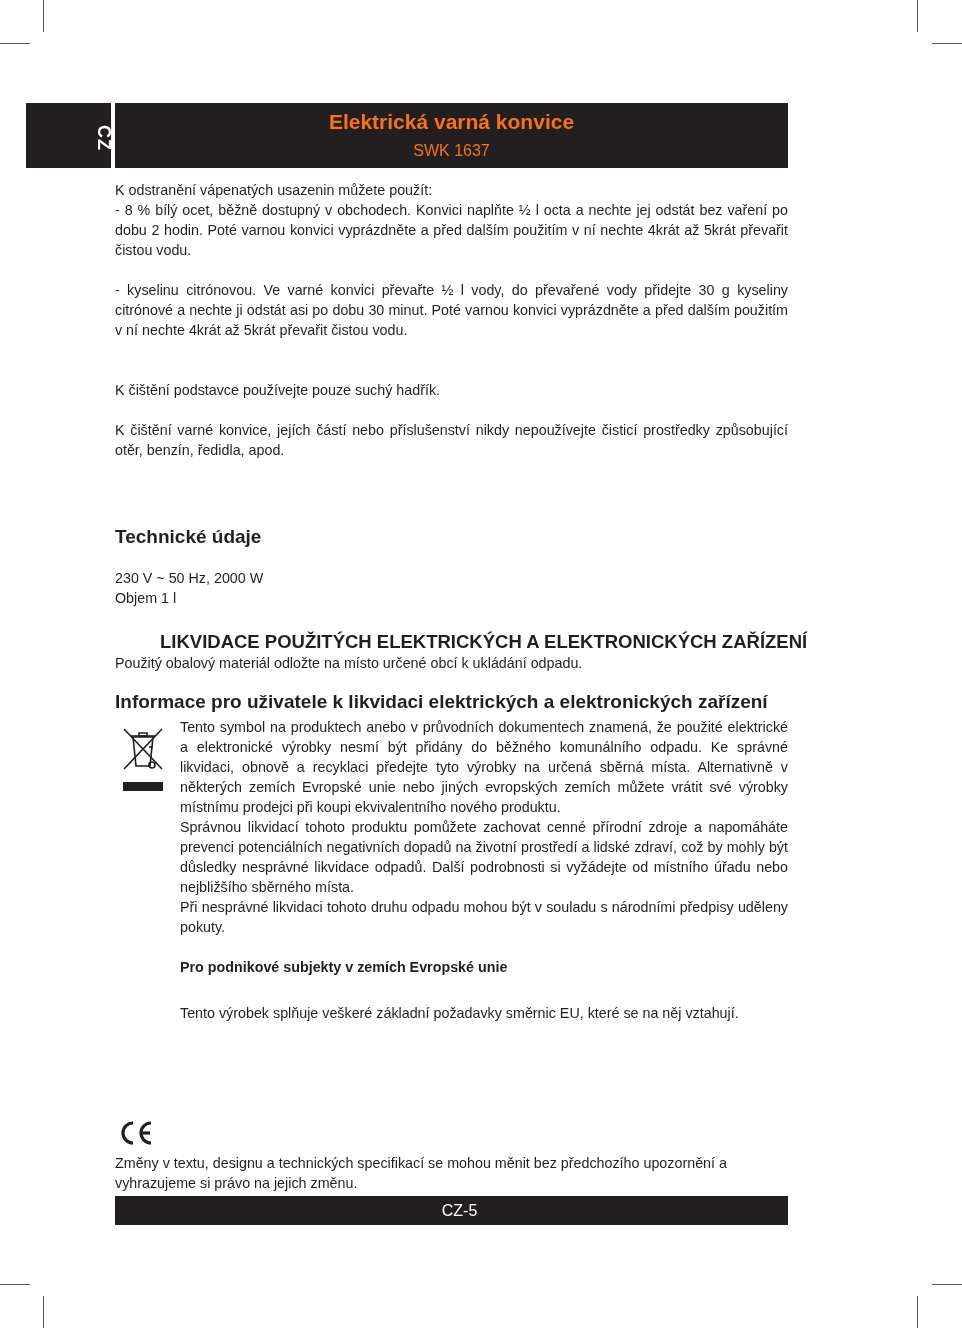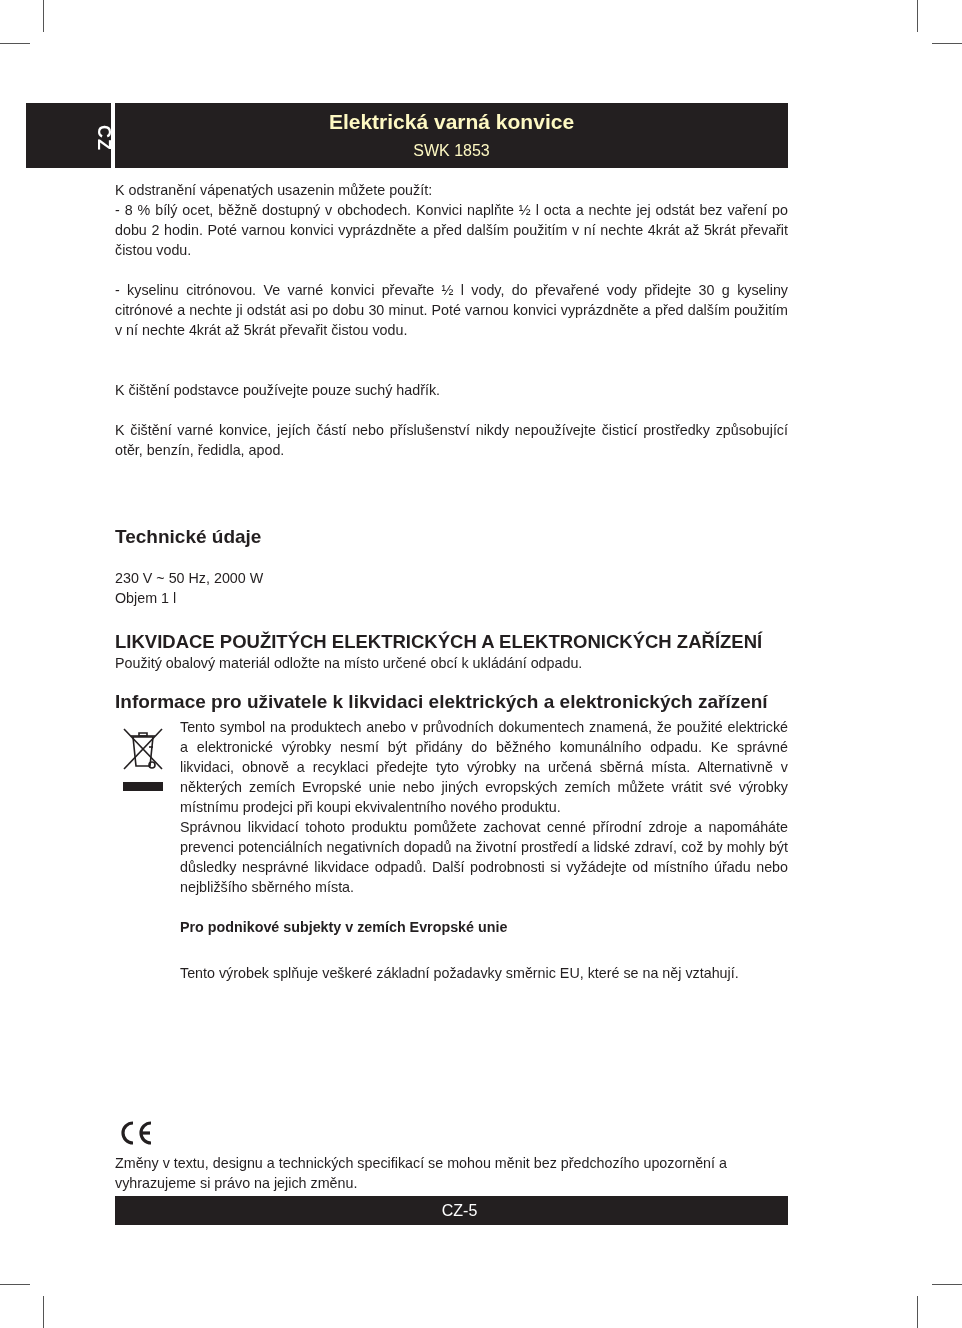--- a/index.html
+++ b/index.html
@@ -6,30 +6,30 @@
   html, body { width: 962px; height: 1328px; background: #ffffff; overflow: hidden; }
   body { position: relative; font-family: "Liberation Sans", "DejaVu Sans", sans-serif; color: #231f20; }
 
   .crop { position: absolute; background: #555; }
   .crop.v { width: 1px; height: 32px; }
   .crop.h { height: 1px; width: 30px; }
 
   .lang-tab { position: absolute; left: 26px; top: 103px; width: 85px; height: 65px; background: #231f20; }
   .lang-tab span { position: absolute; left: 77px; top: 35px; transform: translate(-50%, -50%) rotate(90deg); color: #fff; font-weight: bold; font-size: 18px; letter-spacing: 1px; }
 
-  .header { position: absolute; left: 115px; top: 103px; width: 673px; height: 65px; background: #231f20; color: #fef9c3; text-align: center; }
+  .header { position: absolute; left: 115px; top: 103px; width: 673px; height: 65px; background: #231f20; color: #f97316; text-align: center; }
   .header .title { display: block; font-size: 21px; font-weight: bold; margin-top: 6px; line-height: 26px; }
   .header .model { display: block; font-size: 16px; margin-top: 6px; line-height: 20px; }
 
   .content { position: absolute; left: 115px; top: 180px; width: 673px; font-size: 14.3px; line-height: 20px; }
   .content p { text-align: justify; }
   .gap { height: 20px; }
 
   .h2 { position: absolute; left: 115px; font-weight: bold; font-size: 19px; line-height: 24px; }
-  .h2.caps { font-size: 18.5px; letter-spacing: 0px; }
+  .h2.caps { font-size: 18.5px; letter-spacing: 0px; margin-left: 45px; }
 
   .block { position: absolute; left: 115px; width: 673px; font-size: 14.3px; line-height: 20px; }
   .indented { position: absolute; left: 180px; width: 608px; font-size: 14.3px; line-height: 20px; }
   .indented p { text-align: justify; }
   .indented .bold { font-weight: bold; }
 
   .weee-icon { position: absolute; left: 120px; top: 723px; width: 46px; height: 72px; }
   .ce-icon { position: absolute; left: 117px; top: 1120px; width: 38px; height: 26px; }
 
   .footer-bar { position: absolute; left: 115px; top: 1196px; width: 673px; height: 29px; background: #231f20; color: #fff; text-align: center; font-size: 16px; line-height: 29px; padding-left: 16px; }
@@ -45,21 +45,21 @@
 <div class="crop h" style="left:932px; top:1284px;"></div>
 <div class="crop v" style="left:43px; top:1296px;"></div>
 <div class="crop v" style="left:917px; top:1296px;"></div>
 
 <div class="lang-tab">
   <span>CZ</span>
 </div>
 
 <div class="header">
   <span class="title">Elektrická varná konvice</span>
-  <span class="model">SWK 1853</span>
+  <span class="model">SWK 1637</span>
 </div>
 
 <div class="content">
   <p>K odstranění vápenatých usazenin můžete použít:</p>
   <p>- 8 % bílý ocet, běžně dostupný v obchodech. Konvici naplňte ½ l octa a nechte jej odstát bez vaření po dobu 2 hodin. Poté varnou konvici vyprázdněte a před dalším použitím v ní nechte 4krát až 5krát převařit čistou vodu.</p>
   <div class="gap"></div>
   <p>- kyselinu citrónovou. Ve varné konvici převařte ½ l vody, do převařené vody přidejte 30 g kyseliny citrónové a nechte ji odstát asi po dobu 30 minut. Poté varnou konvici vyprázdněte a před dalším použitím v ní nechte 4krát až 5krát převařit čistou vodu.</p>
   <div class="gap"></div>
   <div class="gap"></div>
   <p>K čištění podstavce používejte pouze suchý hadřík.</p>
@@ -86,20 +86,21 @@
     <line x1="42" y1="6" x2="4" y2="46"></line>
     <circle cx="32" cy="42" r="3"></circle>
     <line x1="29" y1="24" x2="33" y2="24"></line>
   </g>
   <rect x="3" y="59" width="40" height="9" fill="#231f20"></rect>
 </svg>
 
 <div class="indented" style="top:717px;">
   <p>Tento symbol na produktech anebo v průvodních dokumentech znamená, že použité elektrické a elektronické výrobky nesmí být přidány do běžného komunálního odpadu. Ke správné likvidaci, obnově a recyklaci předejte tyto výrobky na určená sběrná místa. Alternativně v některých zemích Evropské unie nebo jiných evropských zemích můžete vrátit své výrobky místnímu prodejci při koupi ekvivalentního nového produktu.</p>
   <p>Správnou likvidací tohoto produktu pomůžete zachovat cenné přírodní zdroje a napomáháte prevenci potenciálních negativních dopadů na životní prostředí a lidské zdraví, což by mohly být důsledky nesprávné likvidace odpadů. Další podrobnosti si vyžádejte od místního úřadu nebo nejbližšího sběrného místa.</p>
+  <p>Při nesprávné likvidaci tohoto druhu odpadu mohou být v souladu s národními předpisy uděleny pokuty.</p>
   <div class="gap"></div>
   <p class="bold">Pro podnikové subjekty v zemích Evropské unie</p>
   <div class="gap"></div>
   <p style="margin-top:6px;">Tento výrobek splňuje veškeré základní požadavky směrnic EU, které se na něj vztahují.</p>
 </div>
 
 <svg class="ce-icon" viewBox="0 0 38 26">
   <g fill="none" stroke="#231f20" stroke-width="3.2">
     <path d="M16 3 A10 10 0 1 0 16 23"></path>
     <path d="M34 3 A10 10 0 1 0 34 23"></path>

